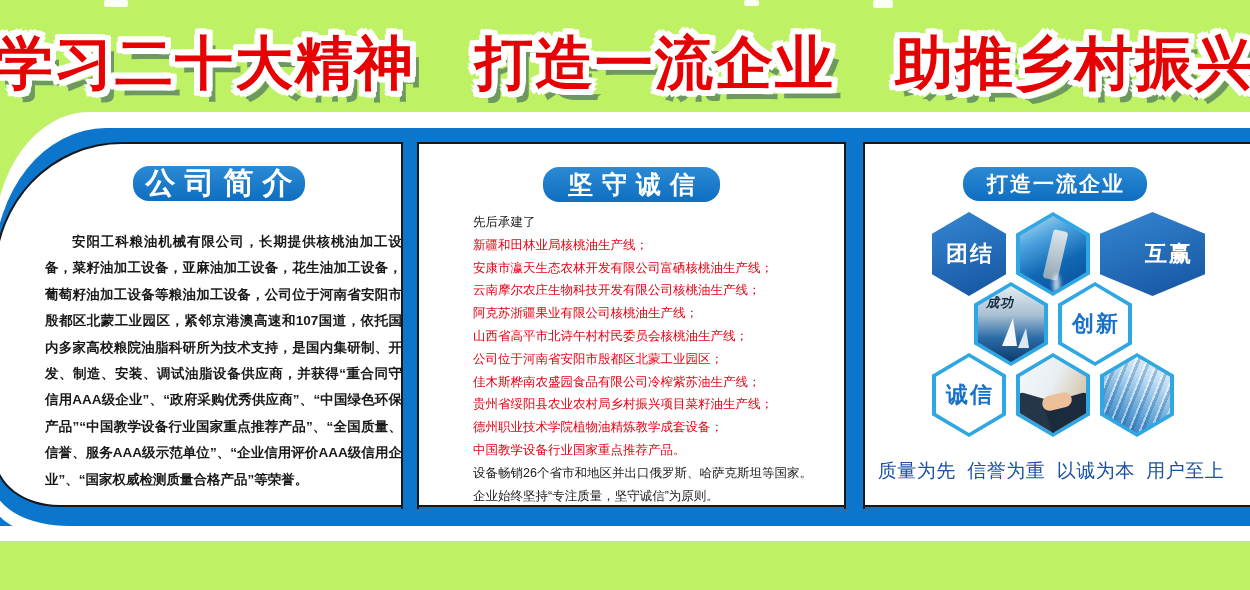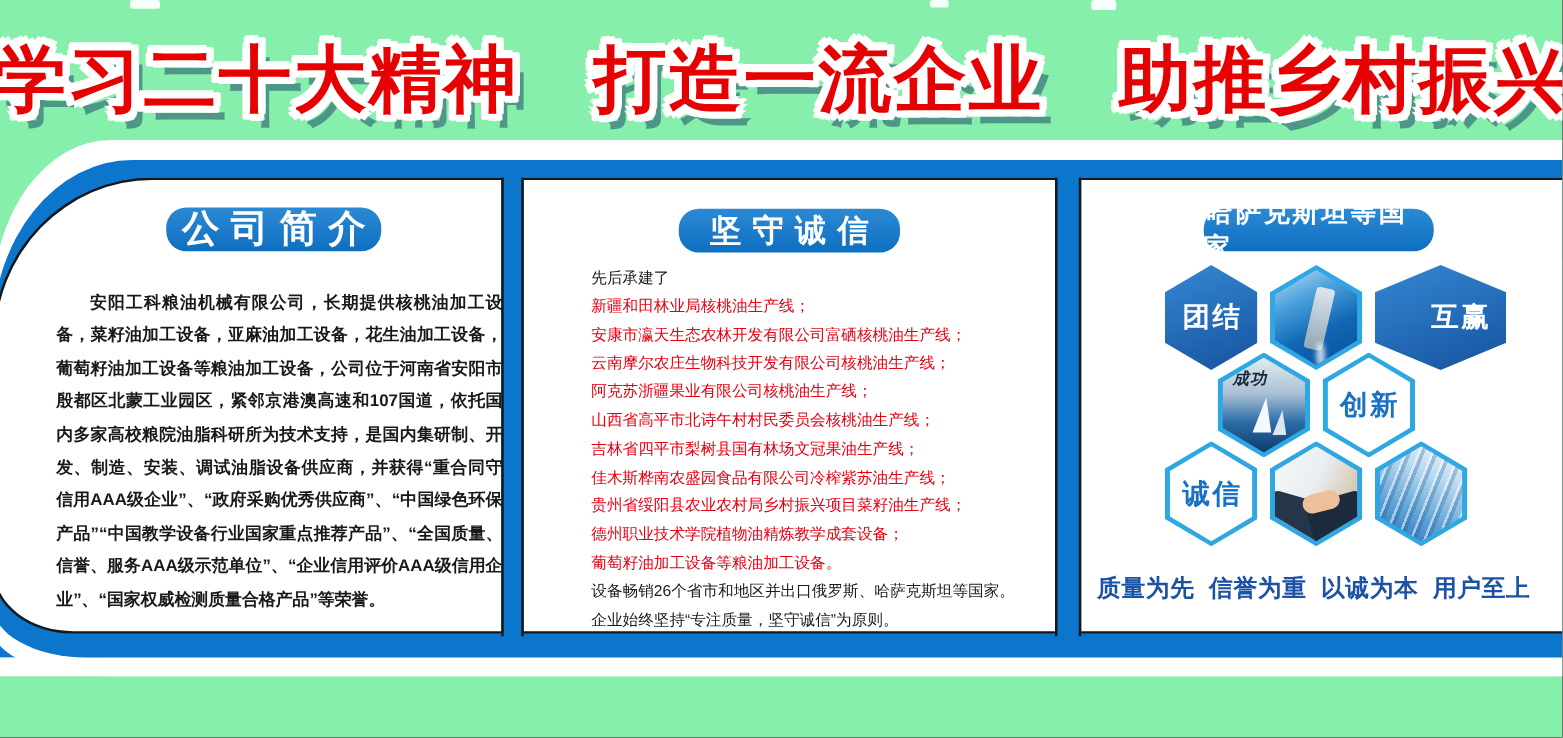--- a/index.html
+++ b/index.html
@@ -1,18 +1,18 @@
 <!DOCTYPE html>
 <html><head>
 <meta charset="utf-8">
 <style>
   html,body{margin:0;padding:0;background:#222;}
   .board{
     position:relative;width:1250px;height:590px;overflow:hidden;
-    background:#86efac;
+    background:#bef264;
     font-family:"Liberation Sans","DejaVu Sans",sans-serif;
   }
   
   .banner{
     position:absolute;top:22px;left:0;right:0;height:84px;
     display:flex;align-items:center;justify-content:center;
     font-size:58px;font-weight:900;letter-spacing:2px;color:#e60202;
     white-space:nowrap;
     text-shadow:
       -5px -5px 0 #fff, 5px -5px 0 #fff, -5px 5px 0 #fff, 5px 5px 0 #fff,
@@ -110,21 +110,21 @@
        transform:rotate(-16deg);border-radius:6px;}
   .hands{position:absolute;left:22px;bottom:24px;width:30px;height:15px;background:#eec09a;
        border-radius:8px;transform:rotate(-14deg);}
 
   .ph-bldg{background:linear-gradient(205deg,#f2f9fd 0%,#bcdcf2 30%,#5a9fd4 70%,#2d6fb2 100%);}
   .bldg-lines{position:absolute;inset:0;
        background:repeating-linear-gradient(112deg,rgba(255,255,255,.5) 0 2px,rgba(25,85,145,.28) 2px 5px,transparent 5px 10px);}
 
   .slogan{
     position:absolute;left:868px;top:458px;width:366px;text-align:center;
-    font-size:19px;font-weight:700;color:#1b52a5;letter-spacing:.5px;white-space:pre;
+    font-size:19px;font-weight:400;color:#1b52a5;letter-spacing:.5px;white-space:pre;
   }
 </style>
 </head>
 <body>
 
 <div class="board">
 
   <div class="banner">学习二十大精神　打造一流企业　助推乡村振兴</div>
   <div class="glare g1"></div>
   <div class="glare g2"></div>
@@ -142,30 +142,30 @@
   <div class="intro-body">安阳工科粮油机械有限公司，长期提供核桃油加工设备，菜籽油加工设备，亚麻油加工设备，花生油加工设备，葡萄籽油加工设备等粮油加工设备，公司位于河南省安阳市殷都区北蒙工业园区，紧邻京港澳高速和107国道，依托国内多家高校粮院油脂科研所为技术支持，是国内集研制、开发、制造、安装、调试油脂设备供应商，并获得“重合同守信用AAA级企业”、“政府采购优秀供应商”、“中国绿色环保产品”“中国教学设备行业国家重点推荐产品”、“全国质量、信誉、服务AAA级示范单位”、“企业信用评价AAA级信用企业”、“国家权威检测质量合格产品”等荣誉。</div>
 
   <div class="pill pill-achv">坚守诚信</div>
   <div class="achv-body">
     <div>先后承建了</div>
     <div class="red">新疆和田林业局核桃油生产线；</div>
     <div class="red">安康市瀛天生态农林开发有限公司富硒核桃油生产线；</div>
     <div class="red">云南摩尔农庄生物科技开发有限公司核桃油生产线；</div>
     <div class="red">阿克苏浙疆果业有限公司核桃油生产线；</div>
     <div class="red">山西省高平市北诗午村村民委员会核桃油生产线；</div>
-    <div class="red">吉林省四平市梨树县国有林场文冠果油生产线；</div>
+    <div class="red">公司位于河南省安阳市殷都区北蒙工业园区；</div>
     <div class="red">佳木斯桦南农盛园食品有限公司冷榨紫苏油生产线；</div>
     <div class="red">贵州省绥阳县农业农村局乡村振兴项目菜籽油生产线；</div>
     <div class="red">德州职业技术学院植物油精炼教学成套设备；</div>
-    <div class="red">葡萄籽油加工设备等粮油加工设备。</div>
+    <div class="red">中国教学设备行业国家重点推荐产品。</div>
     <div>设备畅销26个省市和地区并出口俄罗斯、哈萨克斯坦等国家。</div>
     <div>企业始终坚持“专注质量，坚守诚信”为原则。</div>
   </div>
 
-  <div class="pill pill-supp">哈萨克斯坦等国家</div>
+  <div class="pill pill-supp">打造一流企业</div>
 
   <div class="hex solid" style="left:932px;top:212px;">
     <span class="lbl">团结</span>
   </div>
 
   <div class="hex img" style="left:1016px;top:212px;">
     <div class="inner ph-carrier">
       <div class="carrier-deck"></div>
       <div class="carrier-wake"></div>
     </div>

